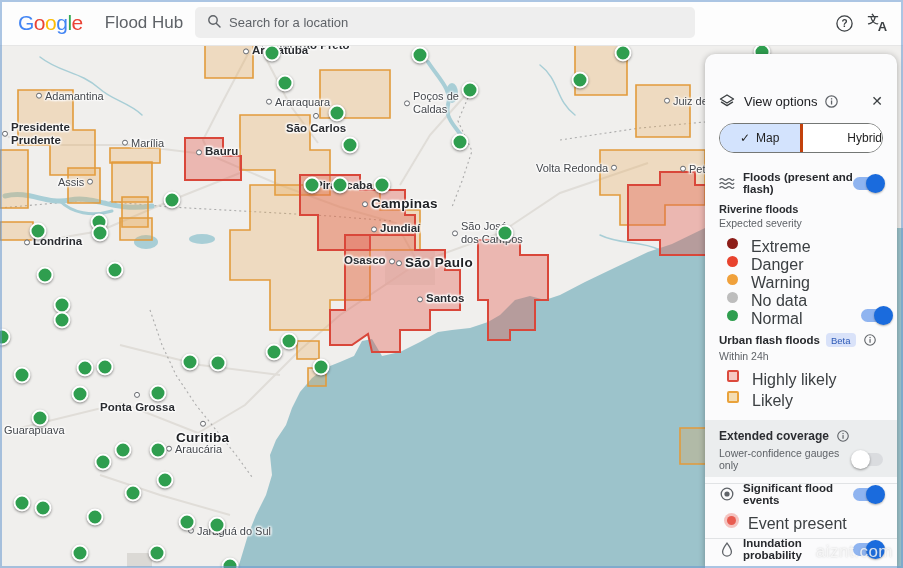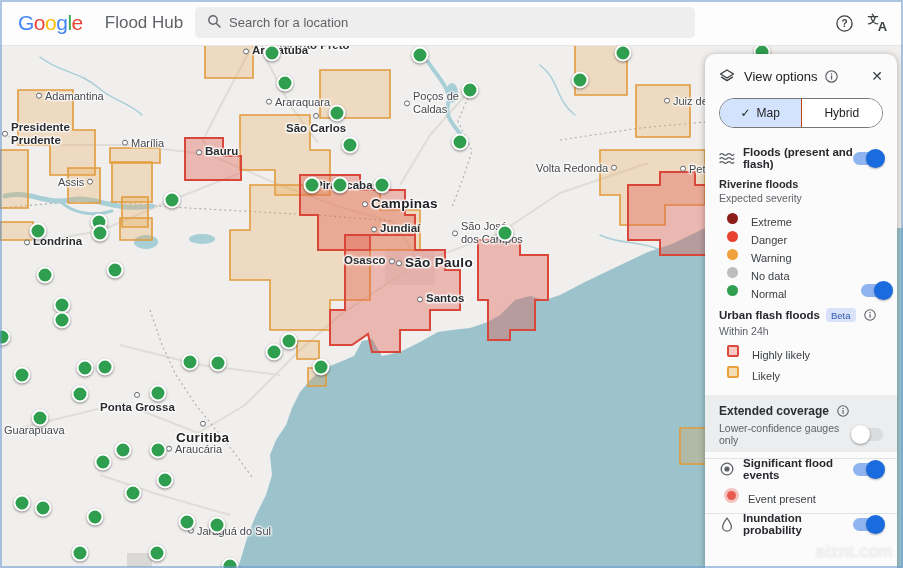--- a/index.html
+++ b/index.html
@@ -34,45 +34,45 @@
   .mlabel.lg{font-size:11.5px;font-weight:700;color:#2a2c30;}
   .mlabel.xl{font-size:13.5px;font-weight:700;color:#202226;letter-spacing:.3px;}
   .dot-o{width:4px;height:4px;border:1.5px solid #66696e;border-radius:50%;background:#fdfdfd;flex:none;}
   .watermark{position:absolute;right:10px;bottom:6px;z-index:80;font-size:17px;color:rgba(250,250,250,.82);
     text-shadow:0 0 2px rgba(120,120,120,.35);letter-spacing:.5px;}
 
   
   .panel{position:absolute;top:54px;left:705px;width:192px;height:514px;background:#fbfbfc;z-index:70;
     border-radius:10px 10px 0 0;box-shadow:0 1px 6px rgba(0,0,0,.3);padding:10px 14px;box-sizing:border-box;
     color:#202124;}
-  .p-head{display:flex;align-items:center;height:24px;}
+  .p-head{display:flex;align-items:center;height:24px;margin-top:25px;}
   .p-title{font-size:13px;font-weight:500;margin-left:9px;}
   .info-ico{margin-left:8px;display:inline-flex;cursor:pointer;flex:none;}
   .close{margin-left:auto;font-size:14px;color:#3c4043;cursor:pointer;line-height:1;}
   .seg{margin-top:10px;height:28px;border:1px solid #747775;border-radius:15px;display:flex;overflow:hidden;}
   .seg-btn{flex:1;display:flex;align-items:center;justify-content:center;gap:6px;font-size:12px;color:#1f1f1f;
     background:#fff;cursor:pointer;}
   .seg-btn.sel{background:#D3E3FD;font-weight:500;}
-  .seg-btn + .seg-btn{border-left:1px solid #c2410c;}
+  .seg-btn + .seg-btn{border-left:3px solid #c2410c;justify-content:flex-end;}
   .row{display:flex;align-items:center;}
   .floods-row{margin-top:20px;height:20px;}
   .row-label{font-size:11.5px;font-weight:700;color:#27292d;margin-left:8px;}
   .switch{width:30px;height:13px;border-radius:7px;position:relative;display:inline-block;margin-left:auto;flex:none;cursor:pointer;}
   .switch.on{background:#8FB4F0;}
   .switch.on::after{content:'';position:absolute;right:-2px;top:-3px;width:19px;height:19px;border-radius:50%;
     background:#1A6BDD;box-shadow:0 1px 2px rgba(0,0,0,.3);}
   .switch.off{background:#DADCDF;}
   .switch.off::after{content:'';position:absolute;left:-2px;top:-3px;width:19px;height:19px;border-radius:50%;
     background:#fff;box-shadow:0 1px 2.5px rgba(0,0,0,.4);}
   .sec-title{margin-top:10px;font-size:11px;font-weight:700;color:#2b2d31;}
   .sec-sub{margin-top:2px;font-size:10.5px;color:#5f6368;}
   .leg-row{display:flex;align-items:center;height:18px;margin-left:8px;}
   .leg-dot{width:11px;height:11px;border-radius:50%;flex:none;}
   .leg-sq{width:12px;height:12px;border-radius:2px;flex:none;box-sizing:border-box;border:2px solid;}
-  .leg-txt{font-size:11px;color:#3c4043;margin-left:13px;margin-top:8px;}
+  .leg-txt{font-size:16px;color:#3c4043;margin-left:13px;margin-top:8px;}
   .urban-head{margin-top:8px;height:16px;}
   .sec-title2{font-size:11.5px;font-weight:700;color:#27292d;}
   .beta{margin-left:6px;background:#D9E2F9;color:#2F5BB7;font-size:9.5px;font-weight:500;
     border-radius:4px;padding:1.5px 5px;}
   .urban-list .leg-row{height:19px;margin-top:2px;}
   .ext-block{margin:14px -14px 0;background:#EBEDEE;padding:9px 14px;}
   .ext-title{font-size:12px;font-weight:700;color:#2b2d31;}
   .ext-sub-row{margin-top:7px;height:18px;display:flex;align-items:center;}
   .ext-sub{font-size:10.5px;color:#5f6368;}
   .divider{margin:6px -14px 0;border-top:1px solid #E1E3E5;}

